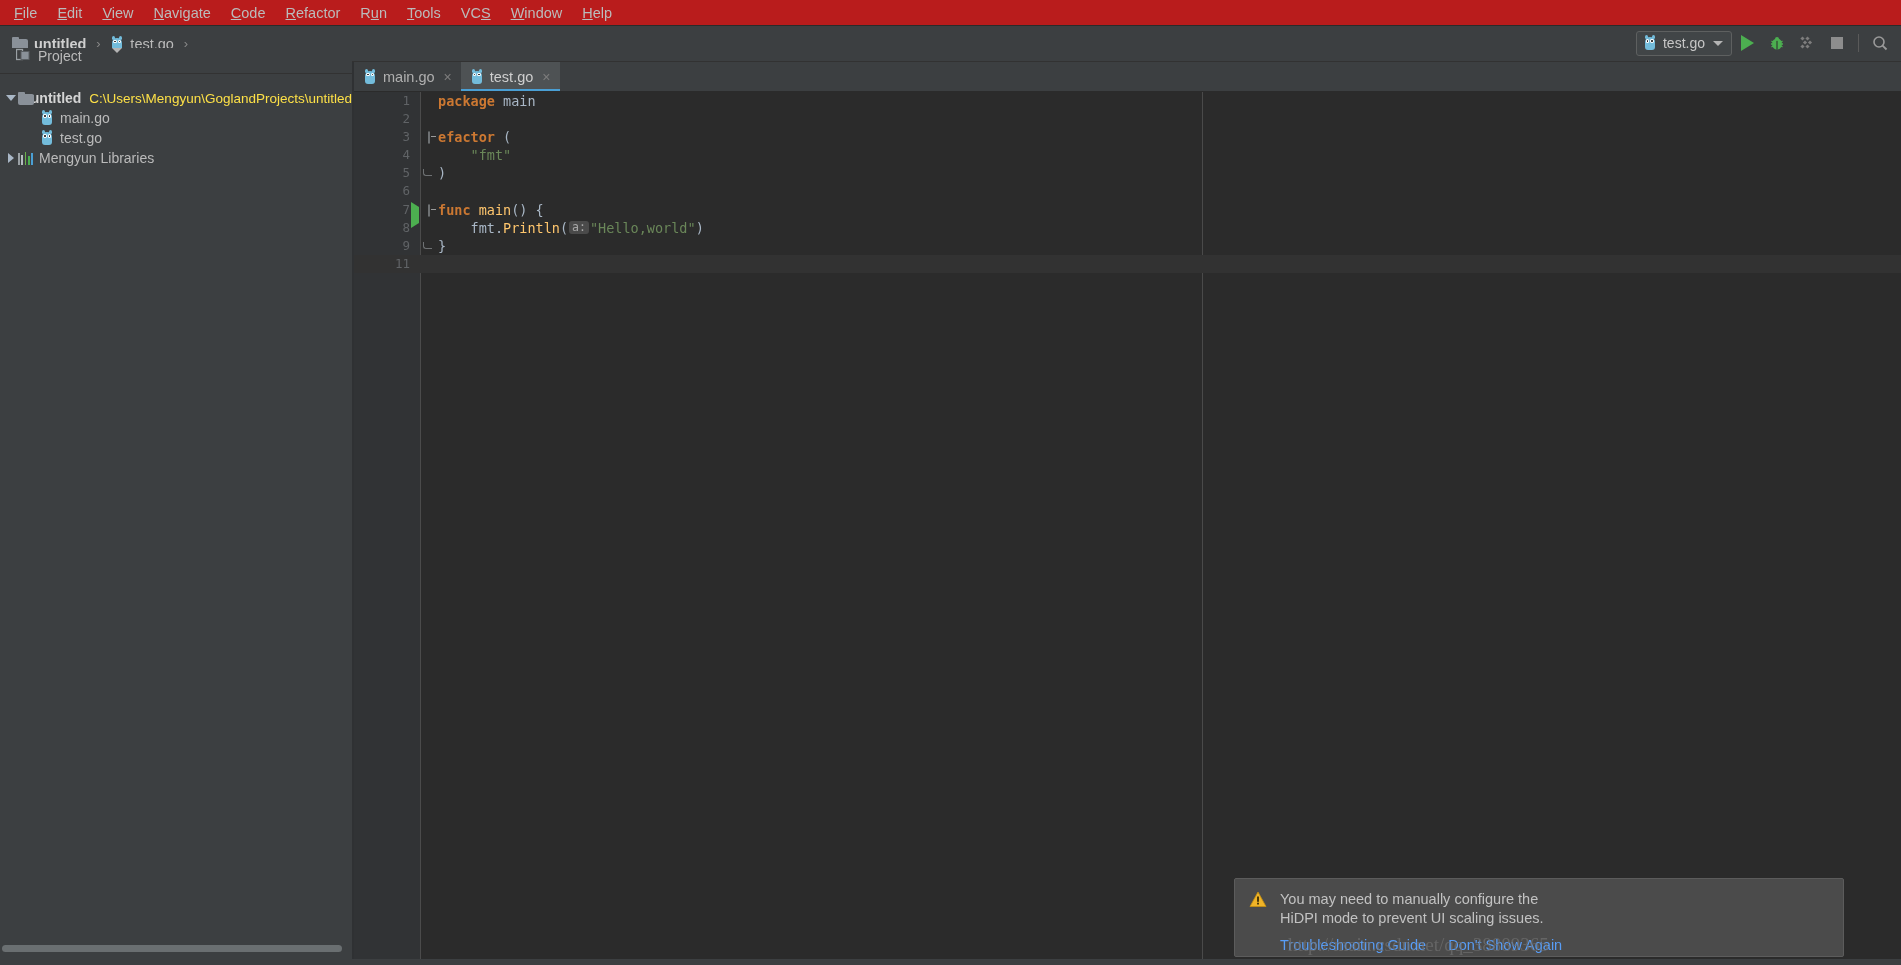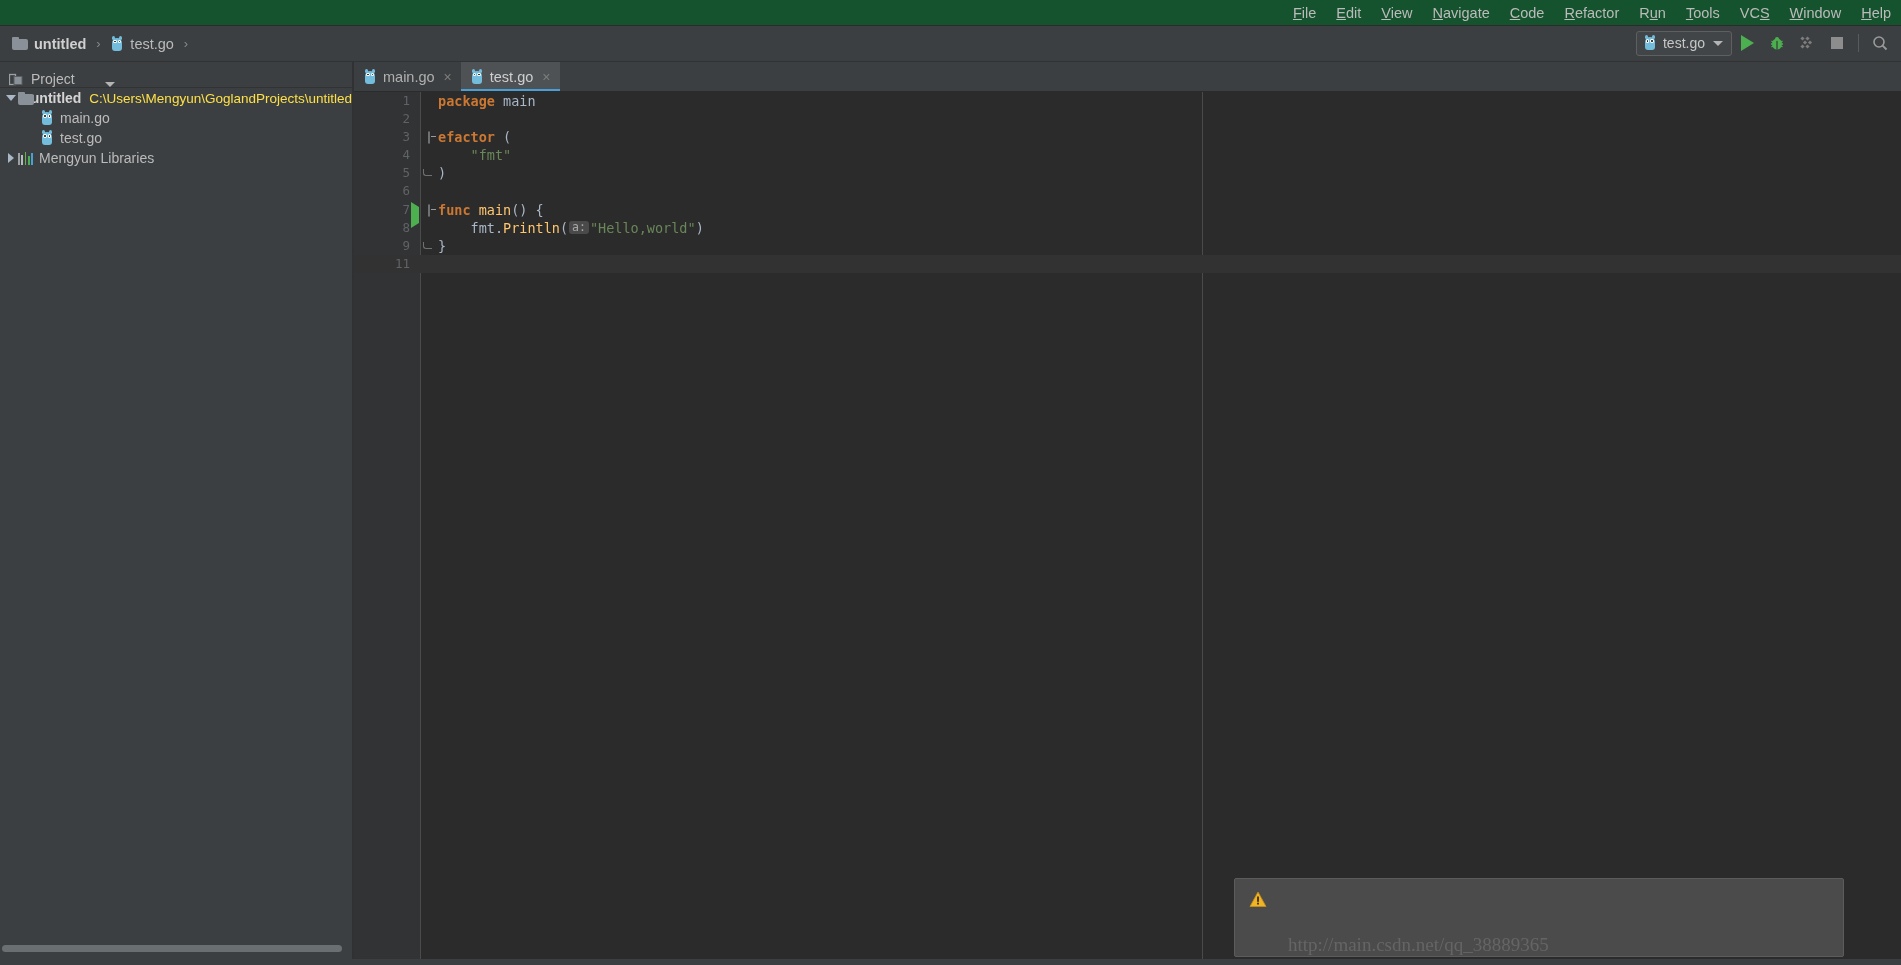--- a/index.html
+++ b/index.html
@@ -8,23 +8,22 @@
     width:1901px; height:965px; overflow:hidden;
     background:#3c3f41;
     font-family:"Liberation Sans", sans-serif;
     -webkit-font-smoothing:antialiased;
   }
   #app { position:relative; width:1901px; height:965px; }
 
   
   .menubar {
     position:absolute; left:0; top:0; width:1901px; height:26px;
-    background:#14532d; display:flex; align-items:center; padding-left:4px;
+    background:#b91c1c; display:flex; align-items:center; padding-left:4px;
     border-bottom:1px solid #2b2b2b;
-    justify-content:flex-end;
   }
   .menu-item {
     color:#bbbbbb; font-size:14.5px; padding:2px 10px; line-height:18px;
     white-space:nowrap; cursor:default;
   }
   .menu-item u { text-decoration:underline; }
 
   
   .navbar {
     position:absolute; left:0; top:26px; width:1901px; height:36px;
@@ -83,22 +82,22 @@
     width:0;height:0;border-left:5px solid transparent;border-right:5px solid transparent;
     border-top:5px solid #b4b4b4; margin-left:2px;
   }
   .tbtn { width:30px; height:28px; display:flex; align-items:center; justify-content:center; cursor:pointer; }
   .play-tri { width:0;height:0;border-top:8px solid transparent;border-bottom:8px solid transparent;border-left:13px solid #4caf50; }
   .stop-sq { width:12px;height:12px;background:#8d8d8d; }
   .vsep { width:1px; height:18px; background:#5a5a5a; margin:0 6px; }
 
   
   .proj-header {
-    position:absolute; left:0; top:62px; width:352px; height:26px;
-    background:#3c3f41; display:flex; align-items:flex-end; padding-left:9px;
+    position:absolute; left:0; top:48px; width:352px; height:26px;
+    background:#3c3f41; display:flex; align-items:flex-start; padding-left:16px;
     border-bottom:1px solid #323232;
   }
   .proj-title { font-size:14px; color:#bbbbbb; margin-left:7px; }
   .proj-caret { margin-left:30px; }
   .proj-tools { position:absolute; right:6px; top:62px; height:26px; display:flex; align-items:center; gap:9px; }
   .ptool { width:17px; height:17px; cursor:pointer; opacity:.85; }
 
   .proj-body {
     position:absolute; left:0; top:88px; width:352px; height:852px;
     background:#3c3f41; overflow:hidden;
@@ -448,18 +447,26 @@
   </div>
 
   <div class="balloon">
     <span class="warn-ico">
       <svg width="18" height="17" viewBox="0 0 18 17">
         <path d="M9 1 L17 15.5 L1 15.5 Z" fill="#f0b428" stroke="#c7900f" stroke-width="0.8"></path>
         <rect x="8.1" y="5.5" width="1.8" height="5.3" fill="#3a2d05"></rect>
         <rect x="8.1" y="11.7" width="1.8" height="1.8" fill="#3a2d05"></rect>
       </svg>
     </span>
+    <div class="balloon-body">
+      <div class="balloon-text">You may need to manually configure the</div>
+      <div class="balloon-text">HiDPI mode to prevent UI scaling issues.</div>
+      <div class="balloon-links">
+        <span class="blink">Troubleshooting Guide</span>
+        <span class="blink">Don't Show Again</span>
+      </div>
+    </div>
   </div>
 
   <div class="watermark">http://main.csdn.net/qq_38889365</div>
 
   <div class="bottom-strip"></div>
 </div>
 
 </body></html>

